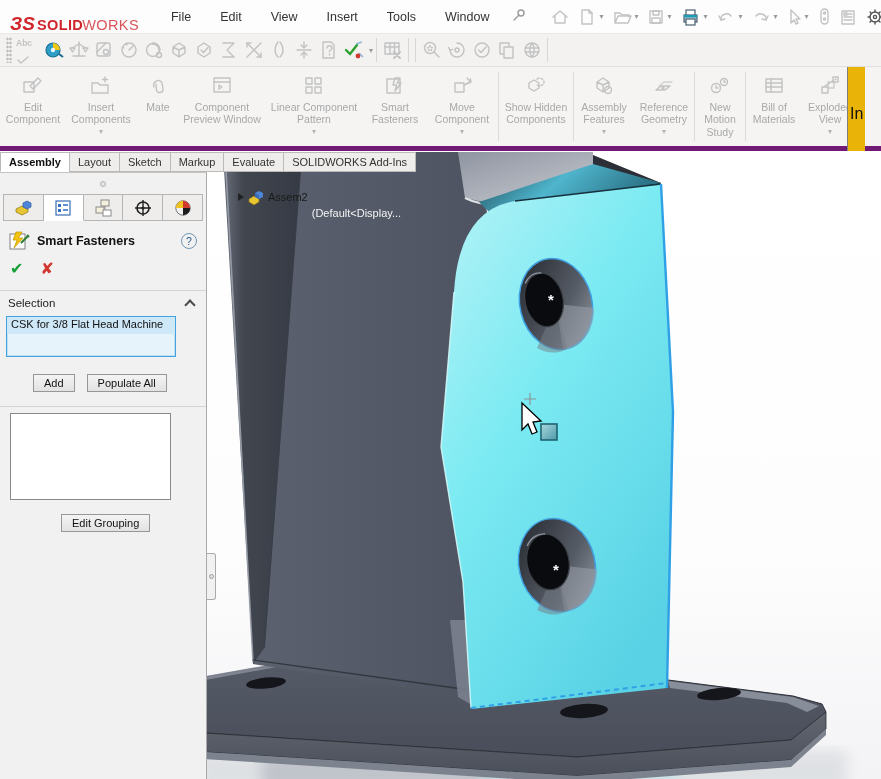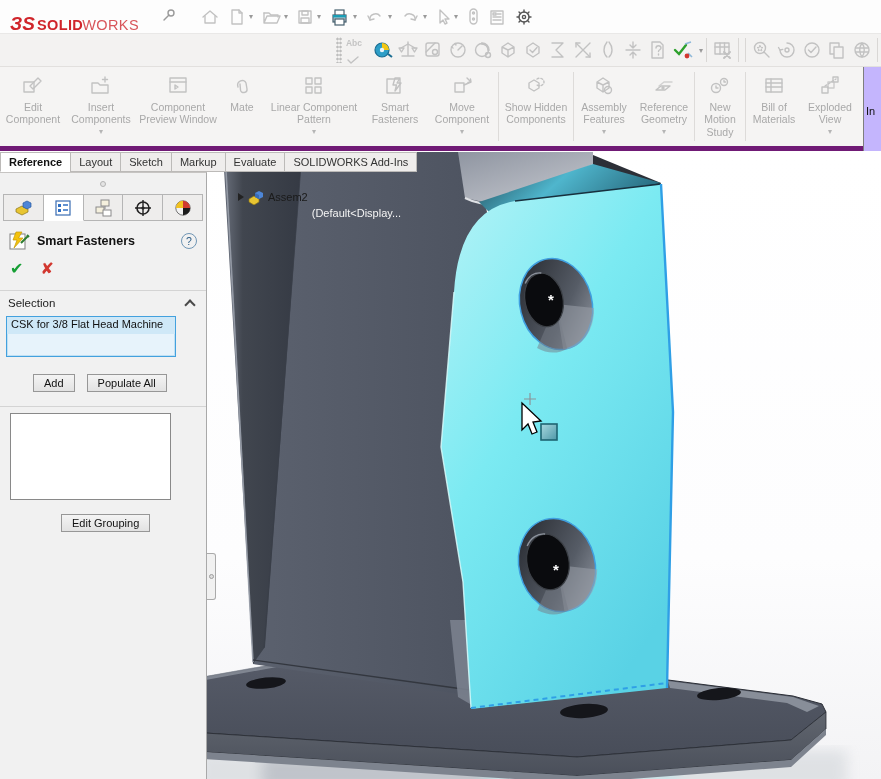--- a/index.html
+++ b/index.html
@@ -16,33 +16,33 @@
   .menus { display:flex; gap:29px; margin-left:32px; font-size:12.5px; color:#333; }
   .menus span { cursor:default; }
   .pin { margin-left:22px; }
   .quickbar { display:flex; align-items:center; margin-left:20px; gap:2px; }
   .qitem { display:flex; align-items:center; padding:0 3px; }
   .caret { font-size:8px; color:#9a9a9a; margin-left:3px; }
   svg.ic { fill:none; stroke:#c2c2c2; stroke-width:1.4; stroke-linecap:round; stroke-linejoin:round; }
   svg.ic.dark { stroke:#555; }
 
   
-  .toolbar2 { height:34px; background:#f3f2f1; border-top:1px solid #e9e8e7; border-bottom:1px solid #e2e0de; display:flex; align-items:center; padding-left:2px;justify-content:flex-end; }
+  .toolbar2 { height:34px; background:#f3f2f1; border-top:1px solid #e9e8e7; border-bottom:1px solid #e2e0de; display:flex; align-items:center; padding-left:2px; }
   .grip-dots { width:6px; height:26px; margin:0 4px; background:radial-gradient(#bdbdbd 1px, transparent 1.2px); background-size:3px 4px; }
   .t2i { width:25px; height:24px; display:flex; align-items:center; justify-content:center; }
   .tsep { width:1px; height:24px; background:#d9d7d5; margin:0 3px; }
   .abc { font-size:8.5px; color:#c4c4c4; font-weight:bold; line-height:1; }
 
   
   .ribbon { height:84px; background:#f5f4f3; border-bottom:5px solid #701a75; display:flex; align-items:stretch; position:relative; }
   .ritem { display:flex; flex-direction:column; align-items:center; padding-top:7px; }
   .ritem .rlabel { font-size:10.5px; line-height:1.18; color:#a9a9a9; text-align:center; margin-top:3px; }
   .ritem .rcaret { font-size:8px; color:#b5b5b5; margin-top:1px; }
   .rsep { width:1px; background:#dddbd9; margin:5px 0; }
-  .overflow-block { position:absolute; right:0; top:0; width:18px; height:84px; background:#c4b5fd; border-left:1px solid #7e7e7e; color:#111; font-size:11px; padding-top:38px; padding-left:2px; }
+  .overflow-block { position:absolute; right:16px; top:0; width:18px; height:84px; background:#eab308; border-left:1px solid #7e7e7e; color:#111; font-size:16px; padding-top:38px; padding-left:2px; }
 
   
   .tabbar { position:absolute; left:0; top:152px; width:425px; height:20px; display:flex; z-index:5; }
   .dtab { height:20px; display:flex; align-items:center; justify-content:center; font-size:11px; color:#333; background:#efedec; border:1px solid #bcbab8; border-right:none; padding:0 8px; white-space:nowrap; }
   .dtab:last-child { border-right:1px solid #bcbab8; }
   .dtab.active { background:#fff; font-weight:bold; color:#111; border-bottom-color:#fff; }
 
   
   .viewport { position:absolute; left:207px; top:152px; right:0; bottom:0; background:linear-gradient(#ffffff, #fdfdfe 65%, #f3f3f5); overflow:hidden; }
   .ftree { position:absolute; left:7px; top:23px; display:flex; align-items:center; gap:4px; font-size:11px; z-index:3;padding-left:24px; }
@@ -81,20 +81,28 @@
 <body>
 
 <div class="window">
 
   <div class="menubar">
     <div class="brand">
       <span class="mark">ЗS</span>
       <span class="solid">SOLID</span>
       <span class="works">WORKS</span>
     </div>
+    <div class="menus">
+      <span>File</span>
+      <span>Edit</span>
+      <span>View</span>
+      <span>Insert</span>
+      <span>Tools</span>
+      <span>Window</span>
+    </div>
     <span class="pin">
       <svg class="ic" width="16" height="16" style="stroke:#9a9a9a">
           <circle cx="10" cy="6" r="3"></circle>
           <path d="M8 8 L3 13"></path>
         </svg>
     </span>
     <div class="quickbar">
       <span class="qitem">
           <svg class="ic" width="20" height="20">
             <path d="M3 10 L10 4 L17 10"></path>
@@ -321,33 +329,33 @@
       <span class="rlabel">Edit Component</span>
     </div>
     <div class="ritem" style="width:70px">
       <svg class="ic" width="24" height="24">
           <path d="M3 9 h6 l2 2 h8 v8 H3 z"></path>
           <path d="M16 3 v5 M13.5 5.5 h5"></path>
         </svg>
       <span class="rlabel">Insert Components</span>
       <span class="rcaret">▾</span>
     </div>
+    <div class="ritem" style="width:44px">
+      <svg class="ic" width="24" height="24">
+          <path d="M8 13 C6 7 14 4 16 9 L17 15 C17.5 19 11 20 10.5 16 L10 10"></path>
+        </svg>
+      <span class="rlabel">Mate</span>
+    </div>
     <div class="ritem" style="width:84px">
       <svg class="ic" width="24" height="24">
           <rect x="4" y="4" width="16" height="14"></rect>
           <path d="M4 8 h16"></path>
           <path d="M9 11 l3 2 -3 2 z"></path>
         </svg>
       <span class="rlabel">Component Preview Window</span>
-    </div>
-    <div class="ritem" style="width:44px">
-      <svg class="ic" width="24" height="24">
-          <path d="M8 13 C6 7 14 4 16 9 L17 15 C17.5 19 11 20 10.5 16 L10 10"></path>
-        </svg>
-      <span class="rlabel">Mate</span>
     </div>
     <div class="ritem" style="width:100px">
       <svg class="ic" width="24" height="24">
           <rect x="4" y="4" width="6" height="6"></rect>
           <rect x="13" y="4" width="6" height="6"></rect>
           <rect x="4" y="13" width="6" height="6"></rect>
           <rect x="13" y="13" width="6" height="6"></rect>
         </svg>
       <span class="rlabel">Linear Component Pattern</span>
       <span class="rcaret">▾</span>
@@ -544,21 +552,21 @@
         <polygon points="1,9 6,6 11,9 11,12 6,15 1,12" fill="#e8c531" stroke="#8a741a" stroke-width=".7"></polygon>
         <polygon points="7,3 11,1 15,3 15,7 11,9 7,7" fill="#4d86d8" stroke="#2a5globe08" stroke-width=".7"></polygon>
         <polygon points="7,3 11,5 11,9 7,7" fill="#3a6cb5"></polygon>
       </svg>
       <span class="tnode">Assem2</span>
       <span class="tconf">(Default&lt;Display...</span>
     </div>
   </div>
 
   <div class="tabbar">
-    <div class="dtab active">Reference</div>
+    <div class="dtab active">Assembly</div>
     <div class="dtab">Layout</div>
     <div class="dtab">Sketch</div>
     <div class="dtab">Markup</div>
     <div class="dtab">Evaluate</div>
     <div class="dtab">SOLIDWORKS Add-Ins</div>
   </div>
 
   <div class="panel">
     <div class="pgrip">
         <i></i>

